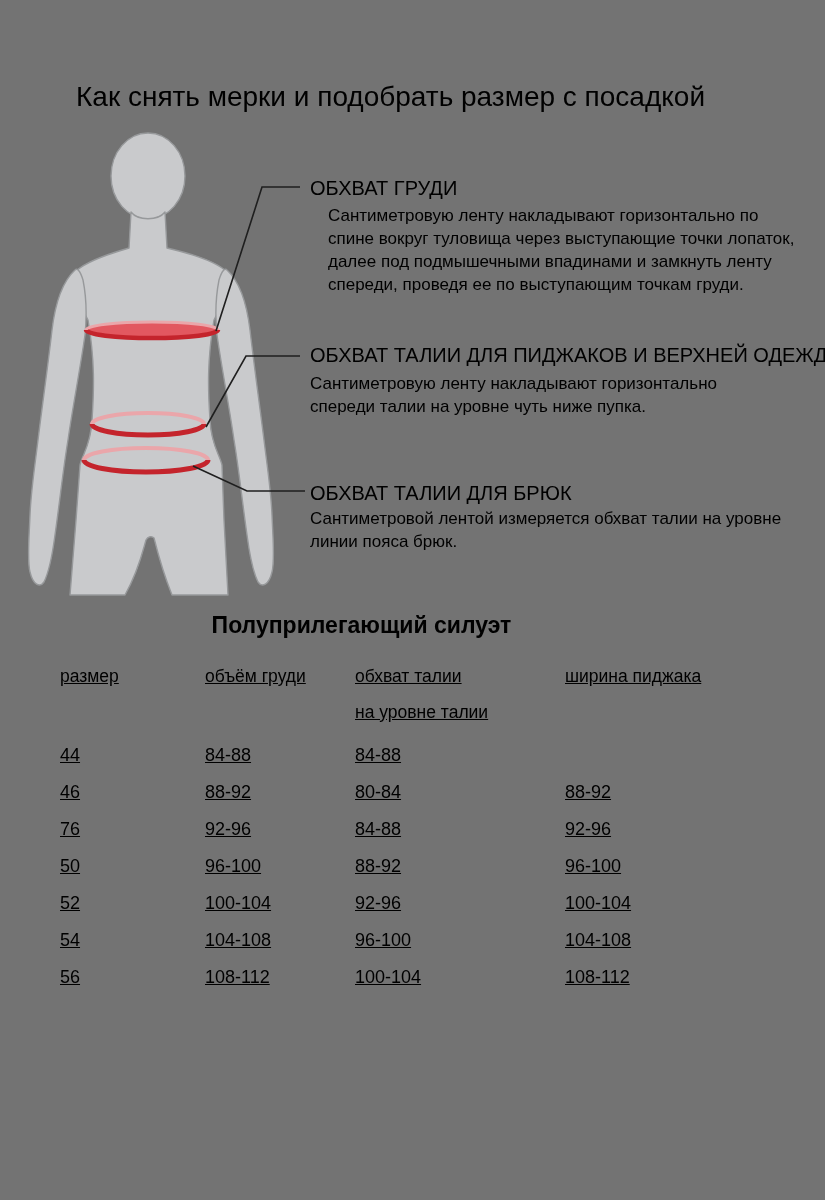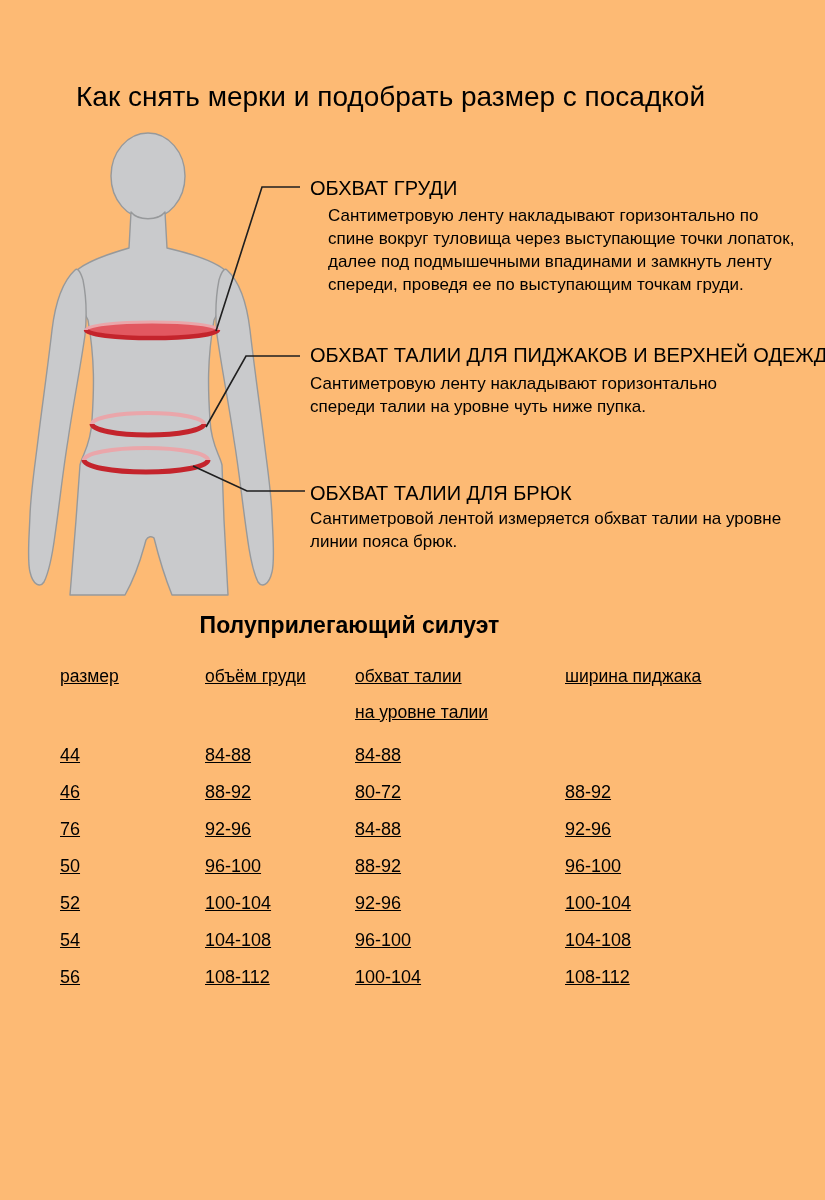--- a/index.html
+++ b/index.html
@@ -1,19 +1,19 @@
 <!DOCTYPE html>
 <html><head>
 <meta charset="utf-8">
 <style>
   html,body{margin:0;padding:0;background:#ffffff;}
   .page{
     position:relative;
     width:825px;height:1200px;
-    background:#fdba74;
+    background:#737373;
     font-family:"Liberation Sans","DejaVu Sans",sans-serif;
     color:#000000;
     overflow:hidden;
   }
   .abs{position:absolute;}
   .page-title{
     left:76px;top:80px;
     font-size:28px;line-height:34px;
     white-space:nowrap;
     color:#000;
@@ -29,21 +29,21 @@
     color:#000;
   }
   #sec1-h{left:310px;top:176px;}
   #sec1-b{left:328px;top:204px;width:470px;}
   #sec2-h{left:310px;top:343px;}
   #sec2-b{left:310px;top:372px;width:440px;}
   #sec3-h{left:310px;top:481px;}
   #sec3-b{left:310px;top:507px;width:490px;}
 
   .table-title{
-    left:0;top:612px;width:699px;
+    left:12px;top:612px;width:699px;
     text-align:center;
     font-size:23px;font-weight:700;
     color:#000;
   }
   .sizes{left:60px;top:658px;width:700px;}
   .trow{display:flex;align-items:center;height:37px;}
   .trow.hrow{height:36px;}
   .tcell{font-size:18px;line-height:20px;text-decoration:underline;}
   .hcell{font-size:17.5px;}
   .c1{width:145px;}
@@ -163,21 +163,21 @@
     </div>
     <div class="tbody">
       <div class="trow">
         <div class="tcell c1">44</div>
         <div class="tcell c2">84-88</div>
         <div class="tcell c4">84-88</div>
       </div>
       <div class="trow">
         <div class="tcell c1">46</div>
         <div class="tcell c2">88-92</div>
-        <div class="tcell c3">80-72</div>
+        <div class="tcell c3">80-84</div>
         <div class="tcell c4">88-92</div>
       </div>
       <div class="trow">
         <div class="tcell c1">76</div>
         <div class="tcell c2">92-96</div>
         <div class="tcell c3">84-88</div>
         <div class="tcell c4">92-96</div>
       </div>
       <div class="trow">
         <div class="tcell c1">50</div>

